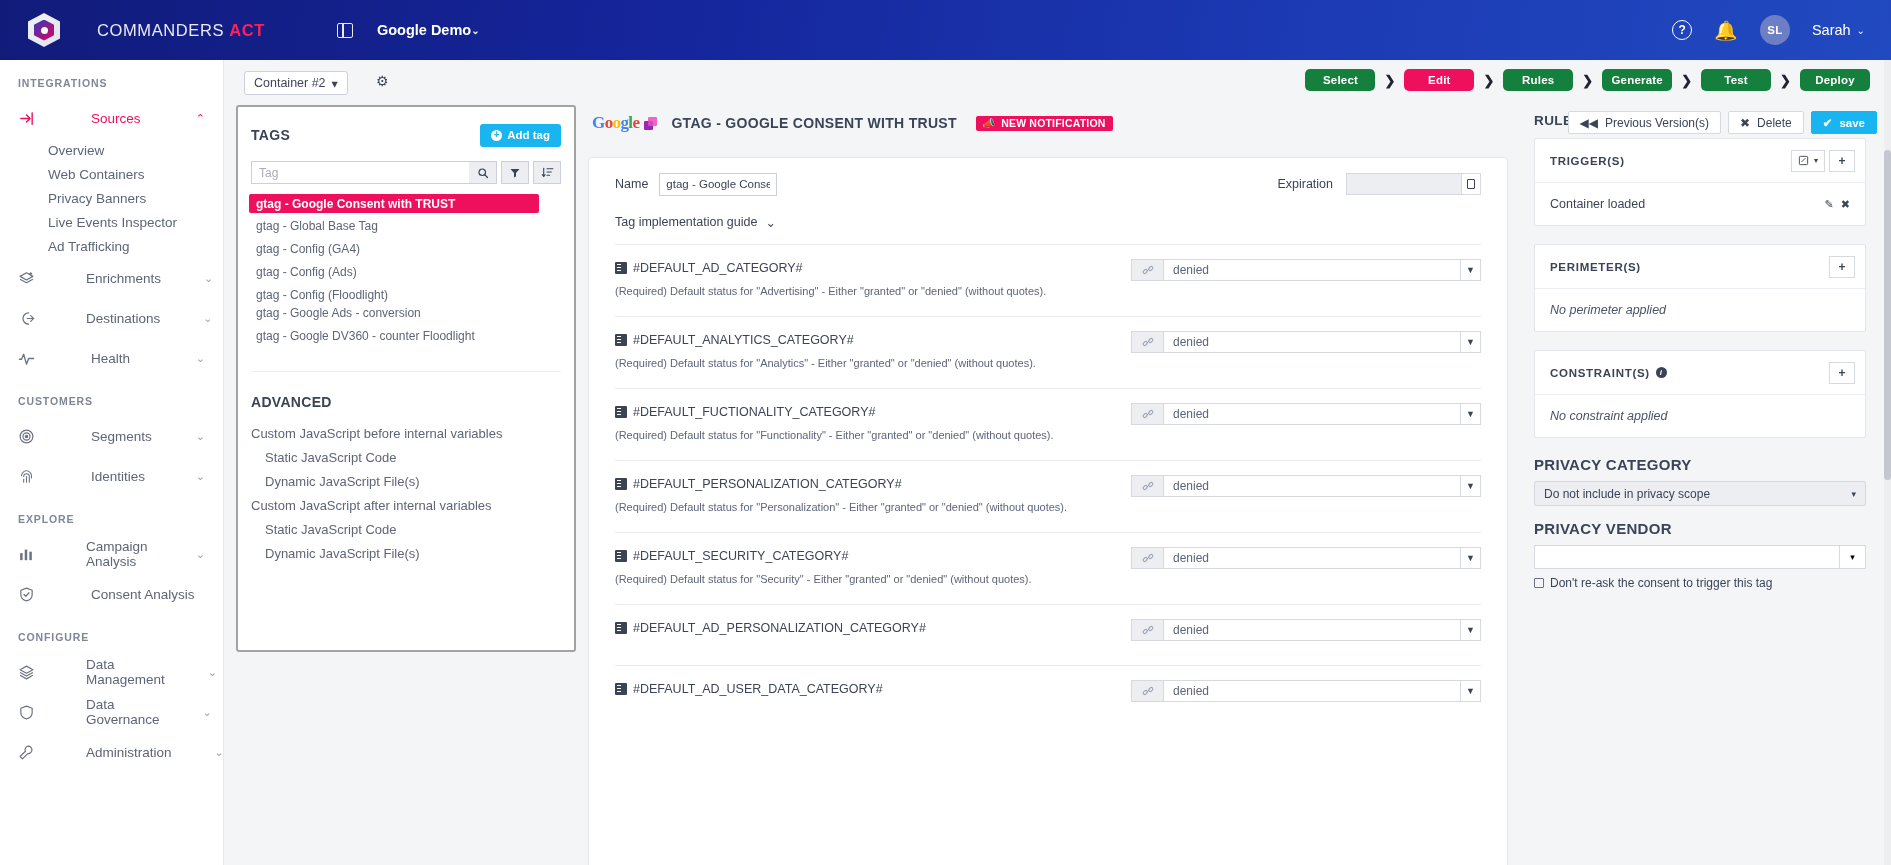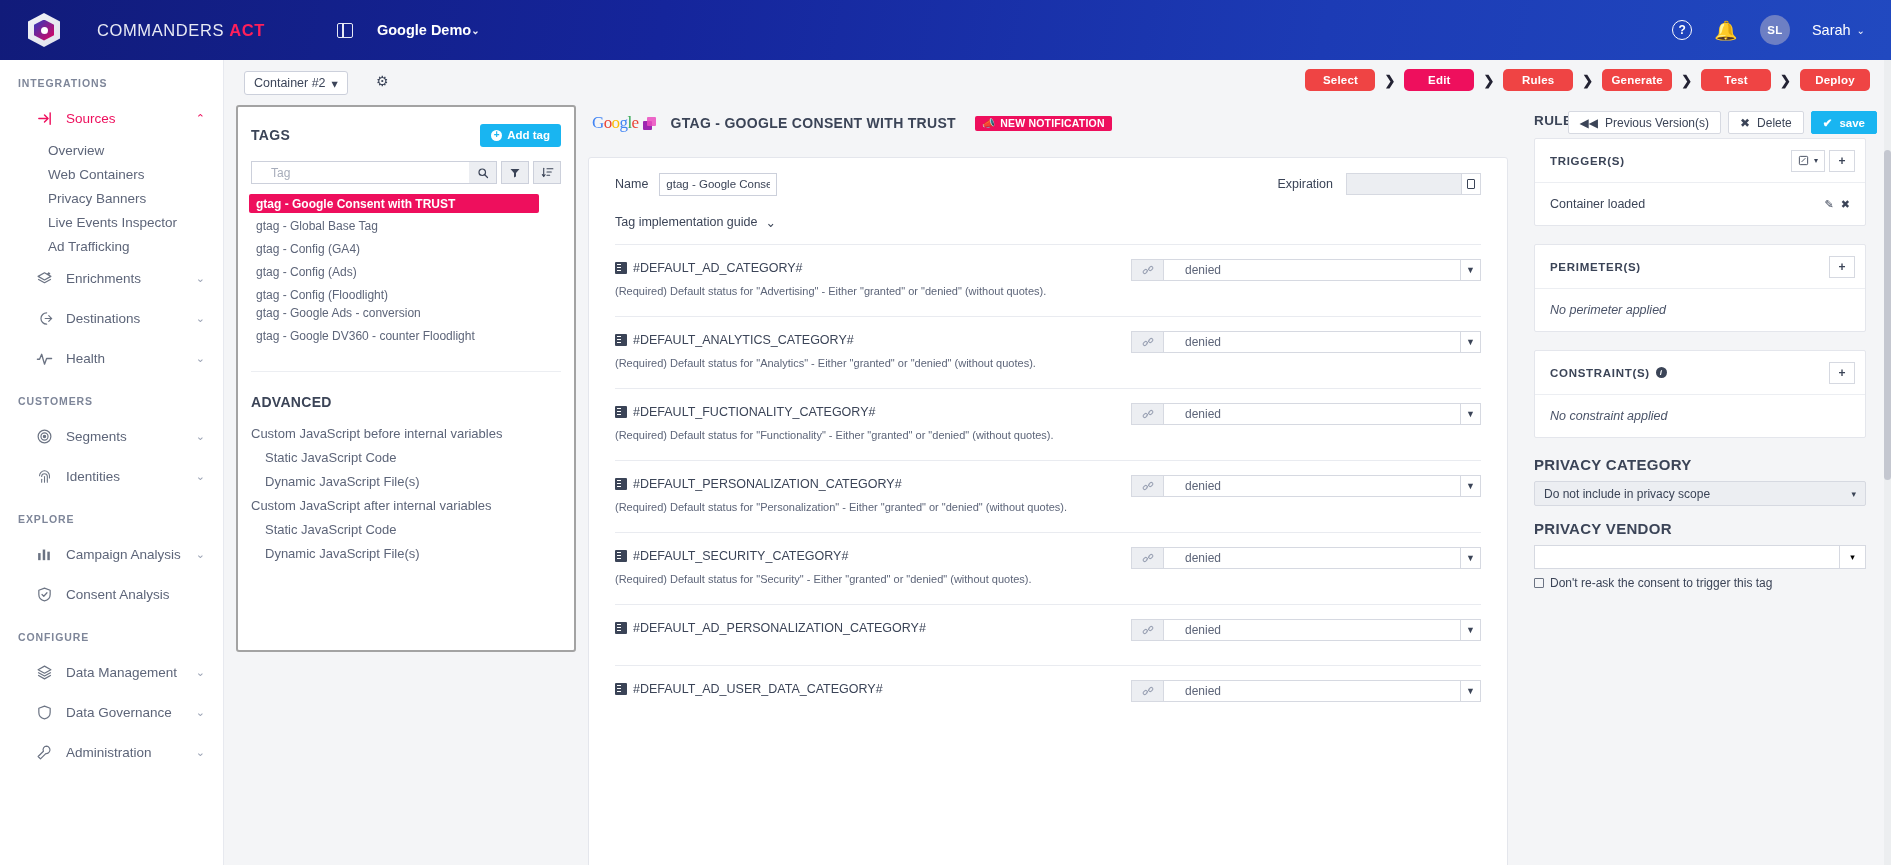--- a/index.html
+++ b/index.html
@@ -70,22 +70,22 @@
   
   .sidebar {
     position:absolute; top:60px; left:0; width:224px; height:805px;
     background:#fff; border-right:1px solid #e7e9ef; overflow:hidden;
   }
   .sb-section {
     font-size:10.5px; font-weight:700; letter-spacing:.9px; color:#7e8699;
     padding: 17px 0 9px 18px;
   }
   .sb-item {
-    display:flex; align-items:center; height:40px; padding-left:36px;
-    font-size:13.5px; color:#5d6579; cursor:pointer;
+    display:flex; align-items:center; height:40px; padding-left:18px;
+    font-size:13.5px; color:#5d6579; cursor:pointer;gap:43px;
   }
   .sb-item .ic { width:22px; display:flex; align-items:center; justify-content:flex-start; }
   .sb-item .lbl { margin-left:8px; }
   .sb-item .chev { margin-left:auto; margin-right:18px; font-size:11px; color:#9aa2b4; }
   .sb-item.active { color:#ee0f5d; }
   .sb-item.active .chev { color:#ee0f5d; }
   .sb-sub {
     font-size:13.5px; color:#5d6579; padding:0 0 0 48px; height:24px;
     display:flex; align-items:center; cursor:pointer;
   }
@@ -99,21 +99,21 @@
   .container-btn {
     position:absolute; left:20px; top:11px; height:24px; padding:0 9px;
     background:#fff; border:1px solid #ccd0db; border-radius:3px;
     font-size:12.5px; color:#3c4559; display:flex; align-items:center; gap:6px;
     cursor:pointer; font-weight:500;
   }
   .gear-btn { position:absolute; left:152px; top:13px; font-size:14px; color:#3c4559; cursor:pointer;}
 
   .steps { position:absolute; right:21px; top:9px; display:flex; align-items:center; }
   .step {
-    width:70px; height:22px; border-radius:5px; background:#ef4444; color:#fff;
+    width:70px; height:22px; border-radius:5px; background:#15803d; color:#fff;
     font-size:11.5px; font-weight:700; display:flex; align-items:center; justify-content:center;
     letter-spacing:.2px; cursor:pointer;
   }
   .step.on { background:#ee0f5d; }
   .step-sep { color:#223; font-size:13px; font-weight:700; margin:0 9px; }
 
   
   .cols { position:absolute; top:45px; left:0; width:1667px; height:760px; }
 
   .card {
@@ -132,21 +132,21 @@
     height:23px; padding:0 11px; font-size:11.5px; font-weight:700;
     display:flex; align-items:center; gap:5px; cursor:pointer;
   }
   .addtag .plusc {
     width:11px;height:11px;border-radius:50%;background:#fff;color:#19b5f1;
     font-size:10px; line-height:10px; text-align:center; font-weight:800;
   }
   .searchrow { display:flex; margin-top:12px; }
   .searchrow input {
     flex:1; height:23px; border:1px solid #ccd0db; border-right:none;
-    font-size:12px; padding:0 19px; color:#0369a1; outline:none;
+    font-size:12px; padding:0 7px; color:#0369a1; outline:none;
     font-family:"Liberation Sans", sans-serif;
   }
   .searchrow input::placeholder{ color:#a7adbb; }
   .sqbtn {
     width:28px; height:23px; border:1px solid #ccd0db; background:#eceef2;
     display:flex; align-items:center; justify-content:center; cursor:pointer;
   }
   .sqbtn + .sqbtn { margin-left:4px; }
   .taglist { margin-top:10px; }
   .tagrow {
@@ -162,21 +162,21 @@
   .adv-title { font-size:14px; font-weight:700; color:#3b4457; letter-spacing:.3px; margin-top:22px;}
   .adv-l1 { font-size:13px; color:#5d6579; margin-top:16px; cursor:pointer;}
   .adv-l2 { font-size:13px; color:#5d6579; margin-top:9px; margin-left:14px; cursor:pointer;}
 
   
   .centercard {
     position:absolute; left:364px; top:0; width:920px; height:760px;
     overflow:hidden;
   }
   .cc-head { display:flex; align-items:center; height:36px; padding-left:4px; }
-  .glogo { font-size:17px; letter-spacing:-.6px; font-family:"Liberation Serif", serif; font-weight:400;}
+  .glogo { font-size:17px; letter-spacing:-.6px; font-family:"Liberation Serif", serif; font-weight:700;}
   .glogo .b1{color:#4285F4}.glogo .r1{color:#EA4335}.glogo .y1{color:#FBBC05}
   .glogo .b2{color:#4285F4}.glogo .g1{color:#34A853}.glogo .r2{color:#EA4335}
   .gtagic { width:13px;height:13px; margin-left:5px; position:relative; display:inline-block;}
   .gtagic::before{content:'';position:absolute;left:0;top:4px;width:9px;height:9px;background:#9c27b0;border-radius:1px;}
   .gtagic::after{content:'';position:absolute;left:4px;top:0;width:9px;height:9px;background:#ea4cc0;border-radius:1px;opacity:.85;}
   .cc-title { margin-left:14px; font-size:14px; font-weight:600; color:#3b4457; letter-spacing:.3px; }
   .notif {
     margin-left:19px; background:#ee0f5d; color:#fff; font-size:10.5px; font-weight:700;
     height:15px; padding:0 7px; border-radius:2px; display:flex; align-items:center; gap:5px;
     letter-spacing:.2px; cursor:pointer;
@@ -212,21 +212,21 @@
   .bookic::after{content:'';position:absolute;right:-2px;top:0;width:3px;height:12px;background:#3b4457;border-radius:0 1px 1px 0;}
   .bookic::before{content:'';position:absolute;left:2px;top:2px;width:4px;height:1px;background:#fff;box-shadow:0 3px 0 #fff,0 6px 0 #fff;}
   .phint { font-size:11px; color:#5d6579; margin-top:10px; }
   .pctrl { position:absolute; right:26px; top:14px; display:flex; width:350px; height:22px;}
   .pctrl .chain {
     width:32px; height:22px; background:#eceef2; border:1px solid #d6d9e1; border-right:none;
     display:flex; align-items:center; justify-content:center; cursor:pointer;
   }
   .pctrl .val {
     flex:1; height:22px; border:1px solid #d6d9e1; background:#fff;
-    font-size:12px; color:#5d6579; display:flex; align-items:center; padding-left:21px;
+    font-size:12px; color:#5d6579; display:flex; align-items:center; padding-left:9px;
   }
   .pctrl .dd {
     width:20px;height:22px;border:1px solid #d6d9e1;border-left:none;background:#fff;
     display:flex;align-items:center;justify-content:center;font-size:9px;color:#3b4457;cursor:pointer;
   }
 
   
   .rules { position:absolute; left:1296px; top:0; width:360px; height:760px; padding: 8px 14px 0 14px;}
   .rules-title { font-size:13.5px; font-weight:700; color:#3b4457; letter-spacing:.4px; margin-bottom:10px;}
   .rbox { background:#fff; border:1px solid #e4e6ec; border-radius:2px; margin-bottom:18px;}

